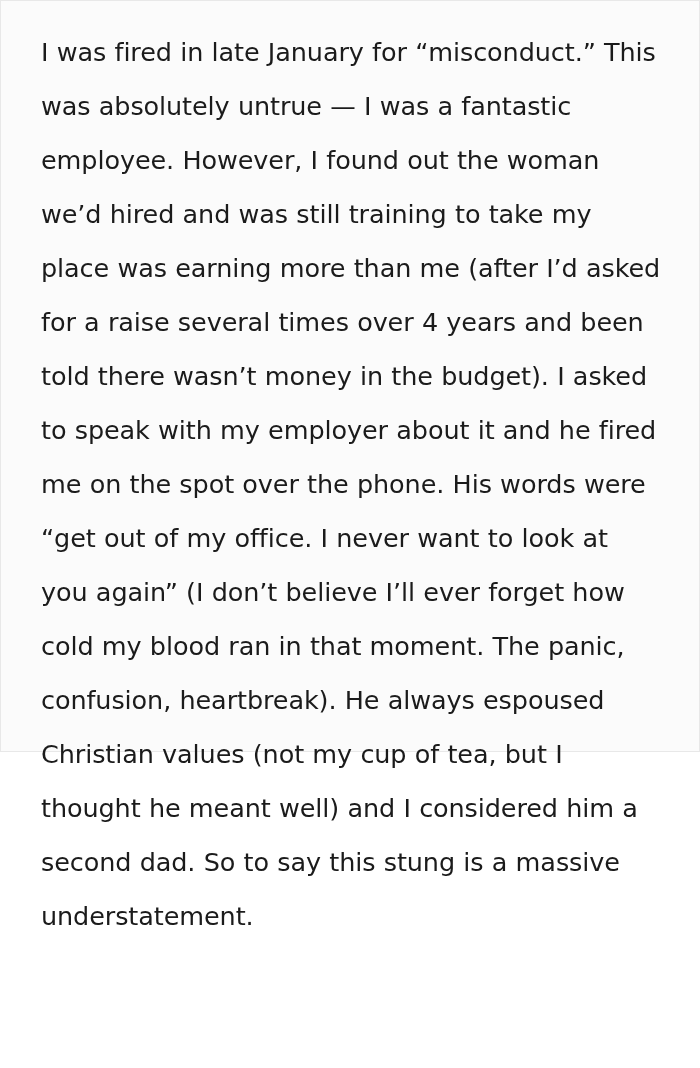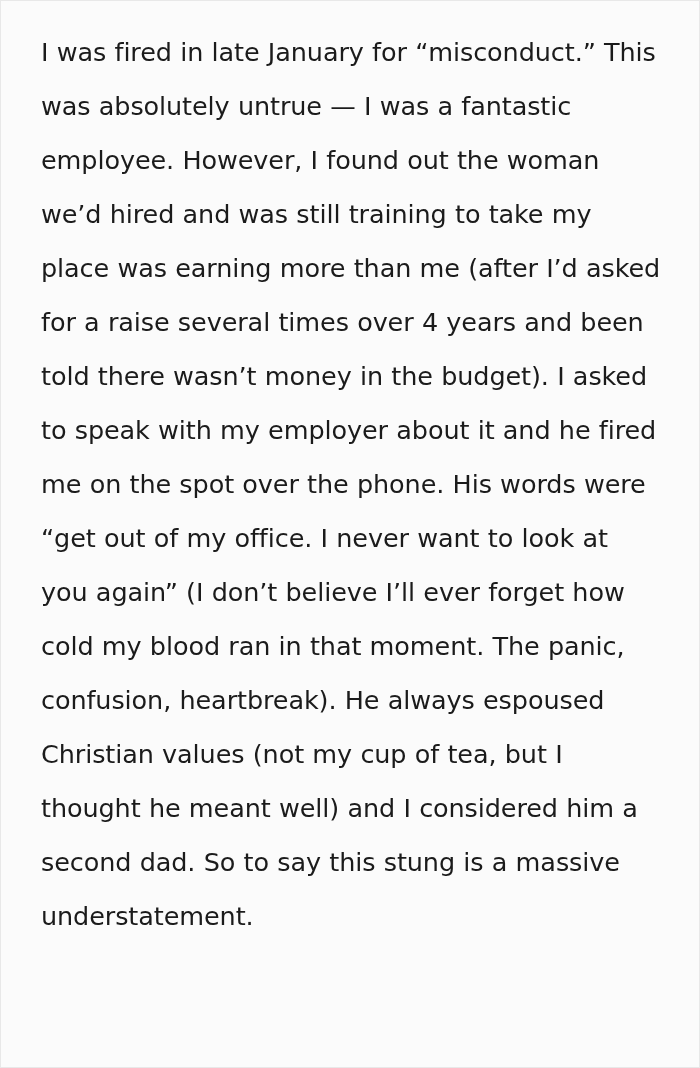--- a/index.html
+++ b/index.html
@@ -9,21 +9,21 @@
   }
   body {
     width: 700px;
     height: 1068px;
     font-family: "DejaVu Sans", sans-serif;
     overflow: hidden;
   }
   .page {
     position: relative;
     width: 700px;
-    height: 1068px;
+    height: 752px;
     box-sizing: border-box;
     background: #fbfbfb;
     border: 1px solid #e8e8e8;
     padding-left: 8px;
   }
   .text-body {
     position: absolute;
     left: 40px;
     top: 24px;
     width: 620px;

